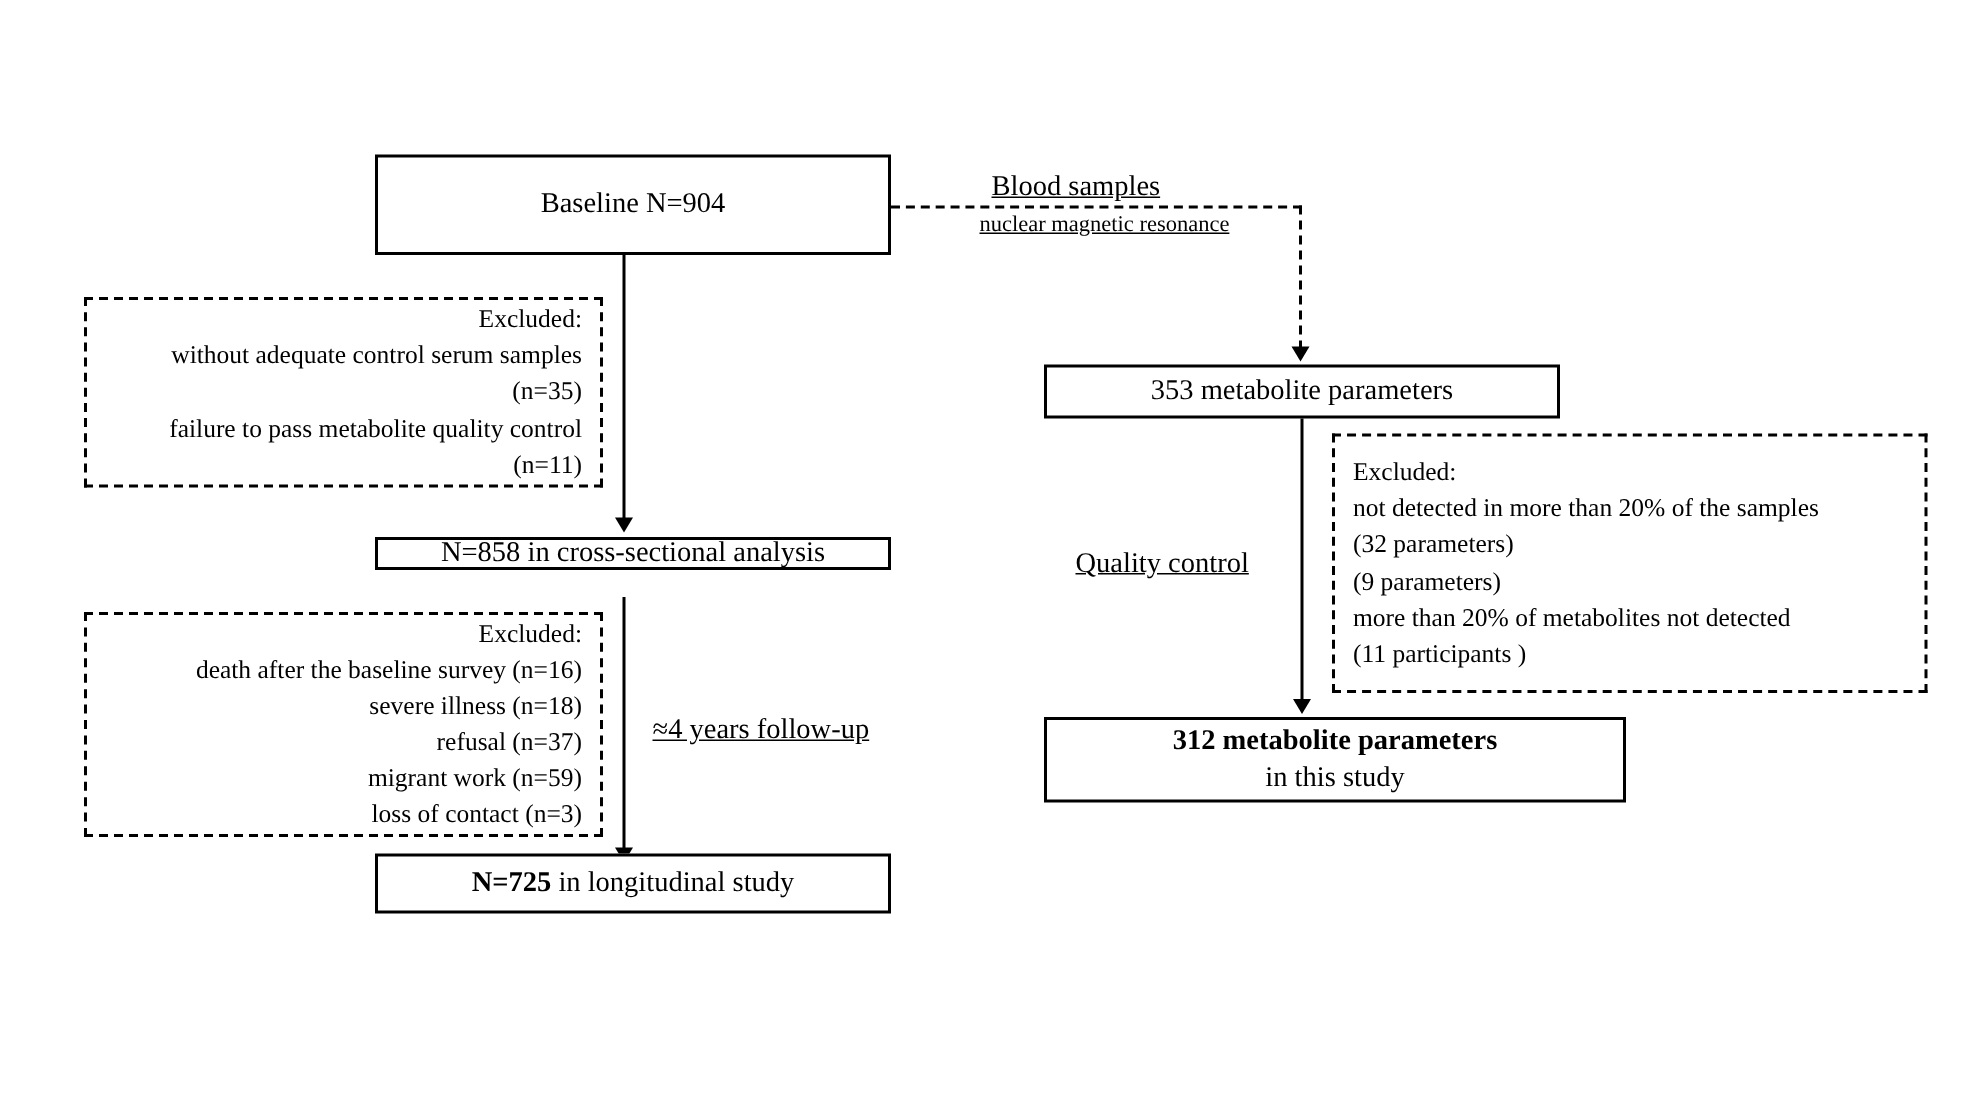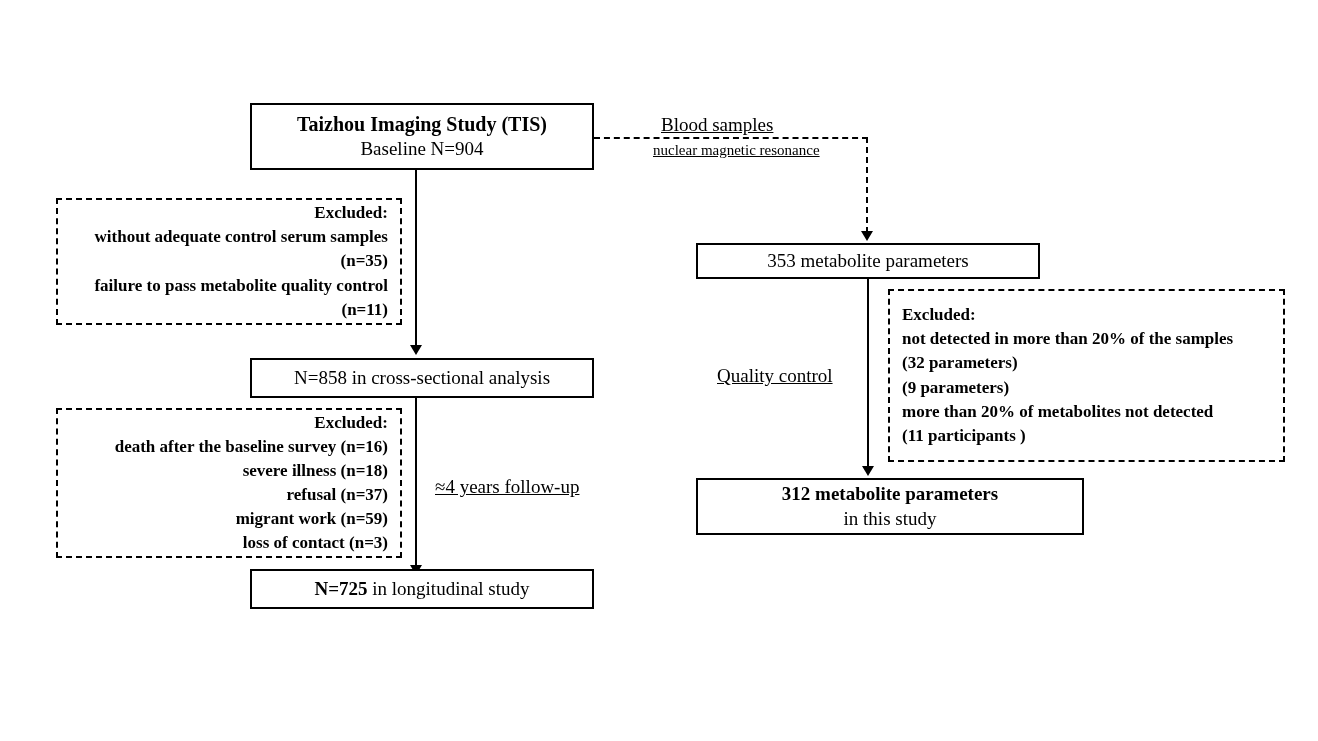--- a/index.html
+++ b/index.html
@@ -72,44 +72,43 @@
   .dline-h {
     border-top: 2px dashed #000000;
     height: 0;
   }
   .dline-v {
     border-left: 2px dashed #000000;
     width: 0;
   }
   .pad-in { padding: 0 10px; }
   .dpad { padding: 0 12px; }
-  .row { display: block; white-space: nowrap; font-weight: bold; }
+  .row { display: block; white-space: nowrap; }
 </style>
 </head>
 <body>
 
 <div id="canvas">
 
   <div class="box pad-in" style="left:250px; top:103px; width:344px; height:67px;">
-    <span class="fs20 bold">Taizhou Imaging Study (TIS)</span>
     <span class="fs19">Baseline N=904</span>
   </div>
 
   <div class="line vline" style="left:415px; top:170px; height:178px;"></div>
   <div class="arrowhead" style="left:410px; top:345px;"></div>
 
   <div class="dashed right-align dpad" style="left:56px; top:198px; width:346px; height:127px;">
     <span class="fs17 row">Excluded:</span>
     <span class="fs17 row">without adequate control serum samples</span>
     <span class="fs17 row">(n=35)</span>
     <span class="fs17 row">failure to pass metabolite quality control</span>
     <span class="fs17 row">(n=11)</span>
   </div>
 
-  <div class="box pad-in" style="left:250px; top:358px; width:344px; height:40px;">
+  <div class="box pad-in" style="left:250px; top:358px; width:344px; height:22px;">
     <span class="fs19">N=858 in cross-sectional analysis</span>
   </div>
 
   <div class="line vline" style="left:415px; top:398px; height:168px;"></div>
   <div class="arrowhead" style="left:410px; top:565px;"></div>
 
   <div class="dashed right-align dpad" style="left:56px; top:408px; width:346px; height:150px;">
     <span class="fs17 row">Excluded:</span>
     <span class="fs17 row">death after the baseline survey (n=16)</span>
     <span class="fs17 row">severe illness (n=18)</span>

